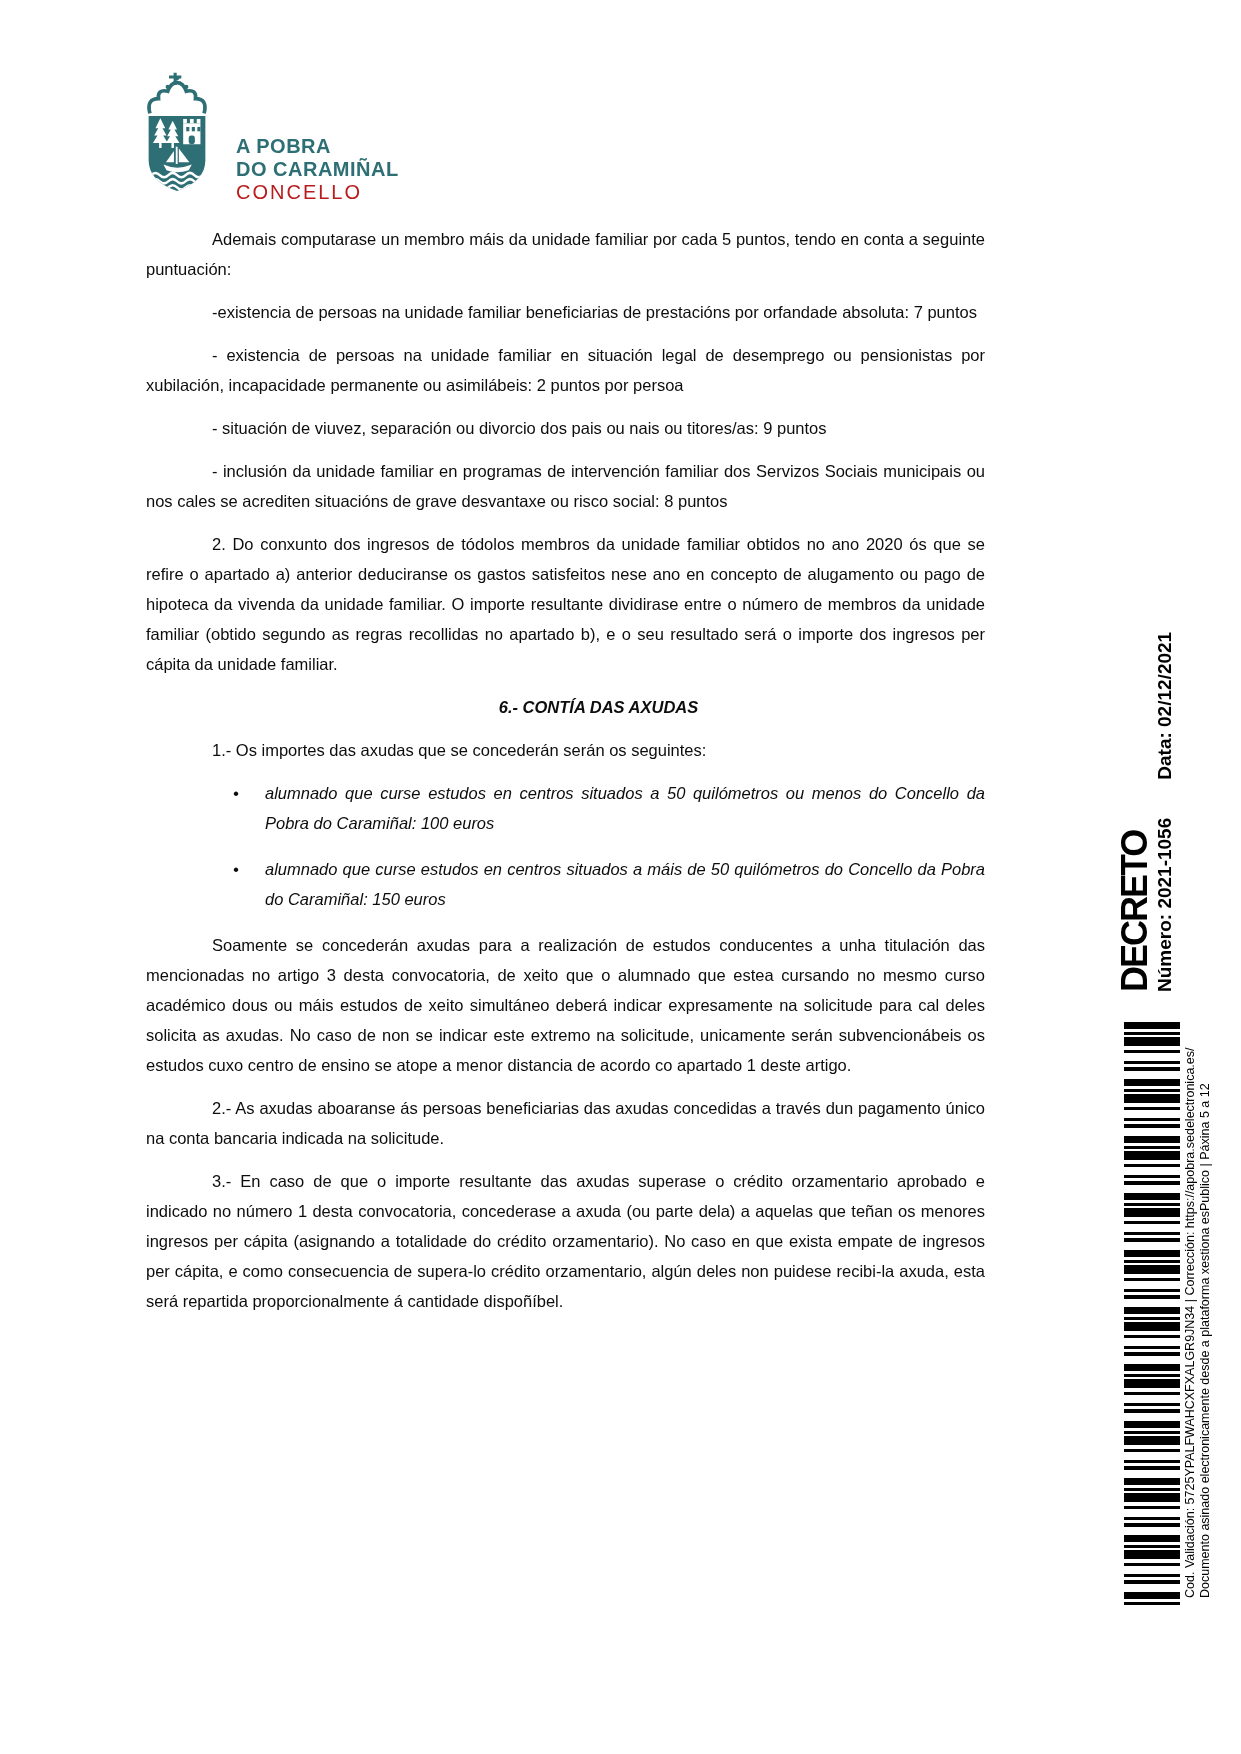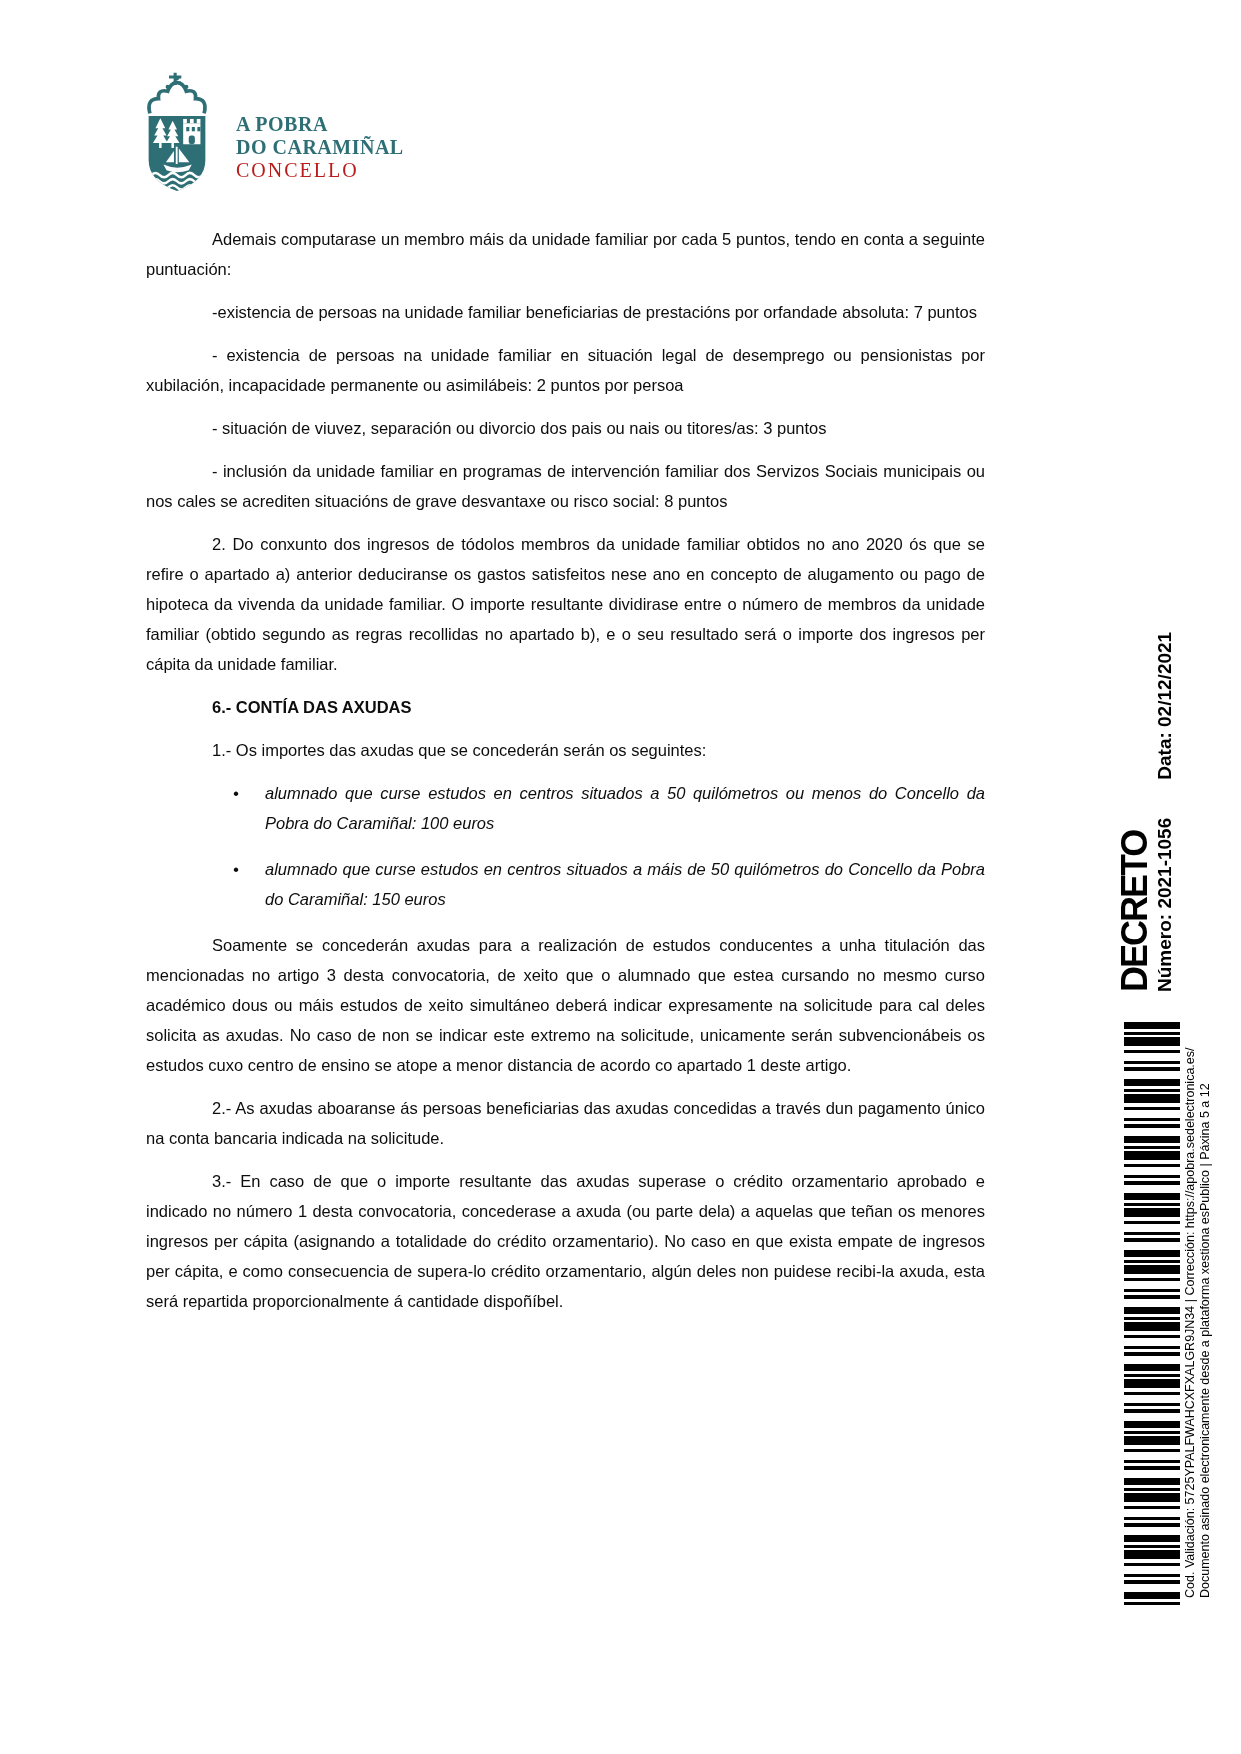--- a/index.html
+++ b/index.html
@@ -3,34 +3,34 @@
 <meta charset="utf-8">
 <style>
   html,body { margin:0; padding:0; background:#e8e8e8; }
   .page {
     position:relative; width:1241px; height:1754px; margin:0 auto;
     background:#ffffff; overflow:hidden;
     font-family:"Liberation Sans", sans-serif; color:#0d0d0d;
   }
 
   
-  .logo { position:absolute; left:140px; top:66px; display:flex; align-items:flex-start;font-family:Liberation Serif, serif; }
+  .logo { position:absolute; left:140px; top:66px; display:flex; align-items:flex-end; }
   .logo svg { display:block; }
   .logo-text { margin-left:22px; margin-top:47px; line-height:23px; letter-spacing:0.5px; }
   .logo-text .l1, .logo-text .l2 { font-size:20px; font-weight:bold; color:#2e6f75; }
   .logo-text .l3 { font-size:20px; font-weight:normal; color:#b91c1c; letter-spacing:2px; }
 
   
   .doc-body { position:absolute; left:133px; top:224px; width:852px; }
   .para {
     font-size:16.5px; line-height:30px; margin:0 0 13px 13px;
     text-align:justify; text-indent:66px;
   }
   .para.left { text-align:left; }
-  .heading { font-weight:bold; text-align:left; }
+  .heading { font-weight:bold; text-align:center;font-style:italic; }
   .bullet {
     font-size:16.5px; line-height:30px; margin:0 0 16px 0;
     text-align:justify; padding-left:132px; position:relative;font-style:italic;
   }
   .bullet::before { content:"\2022"; position:absolute; left:100px; top:0; }
 
   
   .decreto-block {
     position:absolute; left:1116px; top:992px;
     transform:rotate(-90deg); transform-origin:0 0;
@@ -115,21 +115,21 @@
       <div class="l1">A POBRA</div>
       <div class="l2">DO CARAMIÑAL</div>
       <div class="l3">CONCELLO</div>
     </div>
   </div>
 
   <div class="doc-body">
     <p class="para">Ademais computarase un membro máis da unidade familiar por cada 5 puntos, tendo en conta a seguinte puntuación:</p>
     <p class="para left">-existencia de persoas na unidade familiar beneficiarias de prestacións por orfandade absoluta: 7 puntos</p>
     <p class="para">- existencia de persoas na unidade familiar en situación legal de desemprego ou pensionistas por xubilación, incapacidade permanente ou asimilábeis: 2 puntos por persoa</p>
-    <p class="para left">- situación de viuvez, separación ou divorcio dos pais ou nais ou titores/as: 3 puntos</p>
+    <p class="para left">- situación de viuvez, separación ou divorcio dos pais ou nais ou titores/as: 9 puntos</p>
     <p class="para">- inclusión da unidade familiar en programas de intervención familiar dos Servizos Sociais municipais ou nos cales se acrediten situacións de grave desvantaxe ou risco social: 8 puntos</p>
     <p class="para">2. Do conxunto dos ingresos de tódolos membros da unidade familiar obtidos no ano 2020 ós que se refire o apartado a) anterior deduciranse os gastos satisfeitos nese ano en concepto de alugamento ou pago de hipoteca da vivenda da unidade familiar. O importe resultante dividirase entre o número de membros da unidade familiar (obtido segundo as regras recollidas no apartado b), e o seu resultado será o importe dos ingresos per cápita da unidade familiar.</p>
     <p class="para heading">6.- CONTÍA DAS AXUDAS</p>
     <p class="para left">1.- Os importes das axudas que se concederán serán os seguintes:</p>
     <p class="bullet">alumnado que curse estudos en centros situados a 50 quilómetros ou menos do Concello da Pobra do Caramiñal: 100 euros</p>
     <p class="bullet">alumnado que curse estudos en centros situados a máis de 50 quilómetros do Concello da Pobra do Caramiñal: 150 euros</p>
     <p class="para">Soamente se concederán axudas para a realización de estudos conducentes a unha titulación das mencionadas no artigo 3 desta convocatoria, de xeito que o alumnado que estea cursando no mesmo curso académico dous ou máis estudos de xeito simultáneo deberá indicar expresamente na solicitude para cal deles solicita as axudas. No caso de non se indicar este extremo na solicitude, unicamente serán subvencionábeis os estudos cuxo centro de ensino se atope a menor distancia de acordo co apartado 1 deste artigo.</p>
     <p class="para">2.- As axudas aboaranse ás persoas beneficiarias das axudas concedidas a través dun pagamento único na conta bancaria indicada na solicitude.</p>
     <p class="para">3.- En caso de que o importe resultante das axudas superase o crédito orzamentario aprobado e indicado no número 1 desta convocatoria, concederase a axuda (ou parte dela) a aquelas que teñan os menores ingresos per cápita (asignando a totalidade do crédito orzamentario). No caso en que exista empate de ingresos per cápita, e como consecuencia de supera-lo crédito orzamentario, algún deles non puidese recibi-la axuda, esta será repartida proporcionalmente á cantidade dispoñíbel.</p>
   </div>

